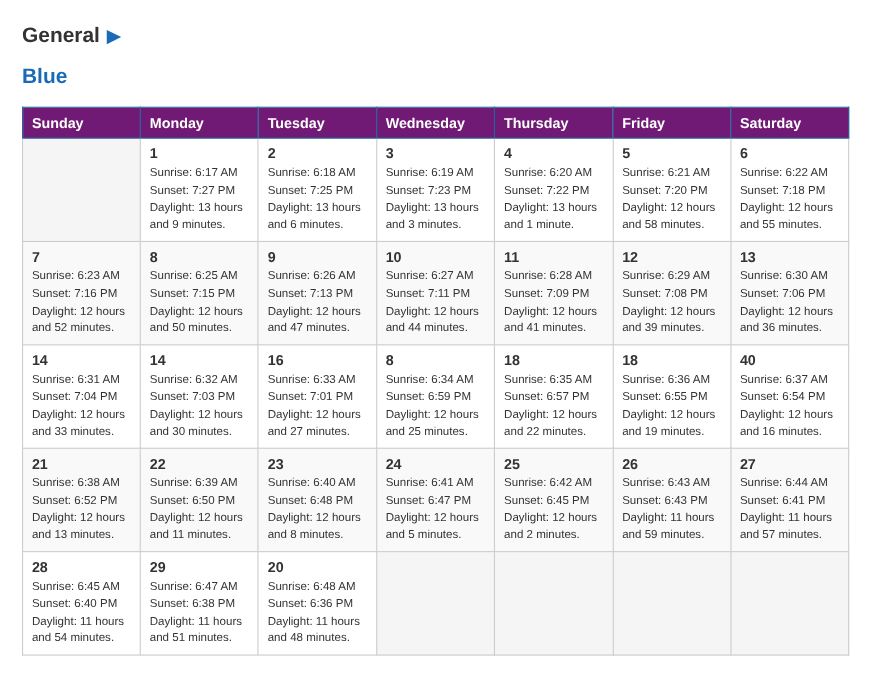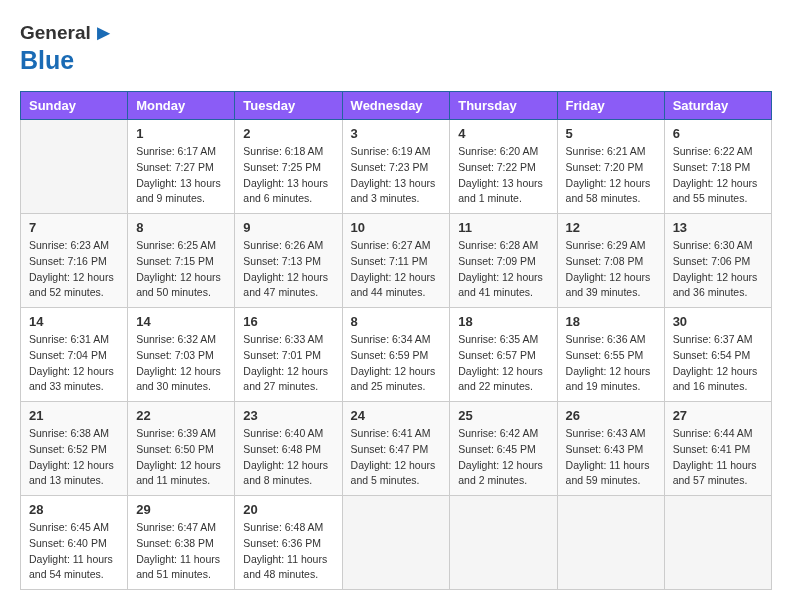--- a/index.html
+++ b/index.html
@@ -13,40 +13,41 @@
     .header {
       display: flex;
       justify-content: space-between;
       align-items: flex-start;
       margin-bottom: 16px;
     }
     .logo {
       display: flex;
       flex-direction: column;
       align-items: flex-start;
+      gap: 13px;
     }
     .title-section {
       text-align: right;
     }
     .month-title {
       font-size: 32px;
       font-weight: normal;
       color: #333;
     }
     .location-title {
       font-size: 14px;
       color: #555;
     }
     .calendar {
       width: 100%;
       border-collapse: collapse;
       border: 1px solid #ccc;
     }
     .calendar th {
-      background-color: #8b5cf6;
+      background-color: #701a75;
       color: #fff;
       text-align: left;
       padding: 6px 8px;
       font-size: 13px;
       border: 1px solid #2563a0;
     }
     .calendar td {
       vertical-align: top;
       padding: 6px 8px;
       border: 1px solid #ccc;
@@ -77,21 +78,21 @@
       display: flex;
       align-items: center;
     }
     .logo-text-general {
       color: #333;
       font-size: 19px;
       font-weight: bold;
     }
     .logo-text-blue {
       color: #1a6bb5;
-      font-size: 25px;
+      font-size: 19px;
       font-weight: bold;
     }
     .logo-bird {
       color: #1a6bb5;
       font-size: 22px;
       margin-left: 2px;
     }
   </style>
 </head>
 <body>
@@ -201,21 +202,21 @@
         </td>
         <td>
           <span class="day-number">18</span>
           <div class="day-info">Sunrise: 6:35 AM<br>Sunset: 6:57 PM<br>Daylight: 12 hours and 22 minutes.</div>
         </td>
         <td>
           <span class="day-number">18</span>
           <div class="day-info">Sunrise: 6:36 AM<br>Sunset: 6:55 PM<br>Daylight: 12 hours and 19 minutes.</div>
         </td>
         <td>
-          <span class="day-number">30</span>
+          <span class="day-number">40</span>
           <div class="day-info">Sunrise: 6:37 AM<br>Sunset: 6:54 PM<br>Daylight: 12 hours and 16 minutes.</div>
         </td>
       </tr>
       <tr>
         <td>
           <span class="day-number">21</span>
           <div class="day-info">Sunrise: 6:38 AM<br>Sunset: 6:52 PM<br>Daylight: 12 hours and 13 minutes.</div>
         </td>
         <td>
           <span class="day-number">22</span>

